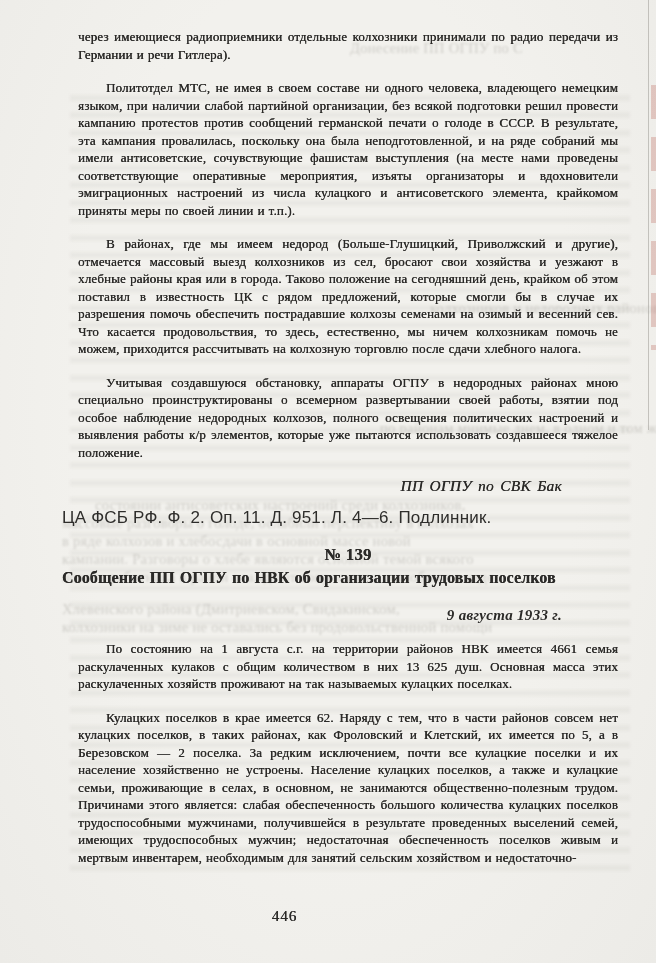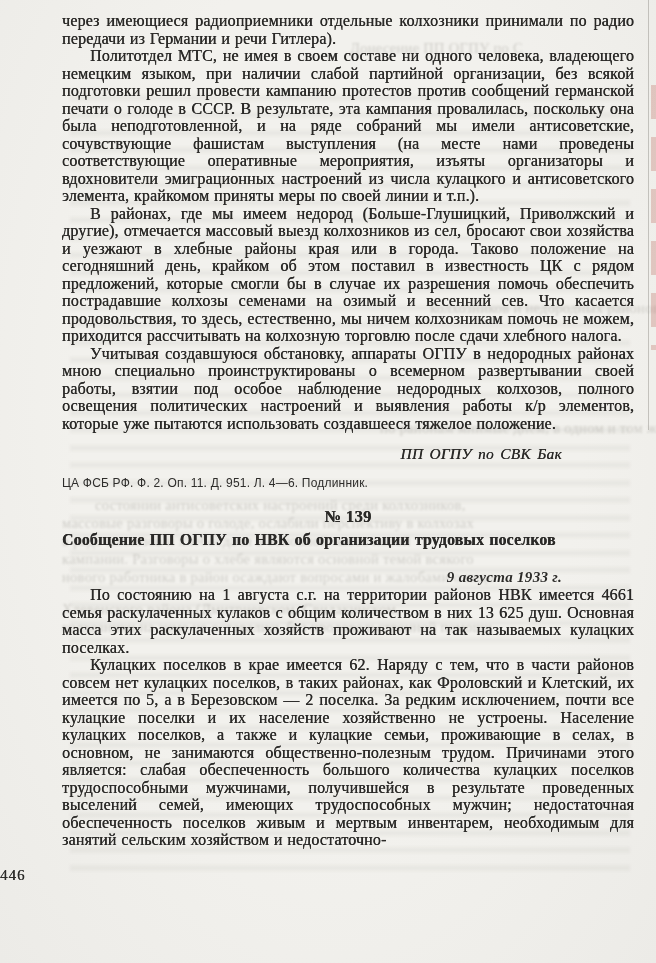--- a/index.html
+++ b/index.html
@@ -13,22 +13,22 @@
     width: 656px; height: 963px;
     overflow: hidden;
     background: radial-gradient(ellipse at 50% 42%, #f2f1ed 55%, #ecebe7 100%);
     color: #2b2a28;
   }
   
   .content {
     position: absolute; left: 62px; top: 12px; width: 572px; z-index: 2;
   }
   p.body {
-    margin: 0;
-    font-size: 16px;
+    margin: 16px;
+    font-size: 13px;
     line-height: 17.5px;
     text-align: justify;
     text-indent: 28px;
     letter-spacing: 0.15px;
     word-spacing: 0.6px;
     text-shadow: 0.3px 0 0 currentColor;
   }
   p.noindent { text-indent: 0; }
   .signature {
     margin-top: 13px;
@@ -36,21 +36,21 @@
     padding-right: 72px;
     font-style: italic;
     font-size: 15.2px;
     letter-spacing: 0.4px;
     word-spacing: 2px;
     text-shadow: 0.3px 0 0 currentColor;
   }
   .archive {
     margin-top: 13px;
     font-family: "Liberation Sans", sans-serif;
-    font-size: 12px;
+    font-size: 17px;
     letter-spacing: 0.2px;
     color: #2e2d2b;
   }
   .doc-number {
     margin-top: 17px;
     font-size: 16.5px;
     font-weight: bold;
     letter-spacing: 0.4px;
     text-shadow: 0.3px 0 0 currentColor;
     text-align: center;
@@ -69,21 +69,22 @@
     text-align: right;
     padding-right: 72px;
     font-style: italic;
     font-weight: bold;
     font-size: 15px;
     letter-spacing: 0.3px;
   }
   .first-after-date { margin-top: 11px; }
   .page-number {
     position: absolute;
-    left: 0; top: 867px; width: 569px; z-index: 2;
+    left: 0; top: 908px; width: 569px; z-index: 2;
+    text-align: center;
     font-size: 15px;
     letter-spacing: 1px;
     text-shadow: 0.3px 0 0 currentColor;
   }
   
   .ghost-layer { position: absolute; inset: 0; z-index: 1; }
   .ghost {
     position: absolute;
     color: #b3b1ab;
     font-size: 14.5px;

